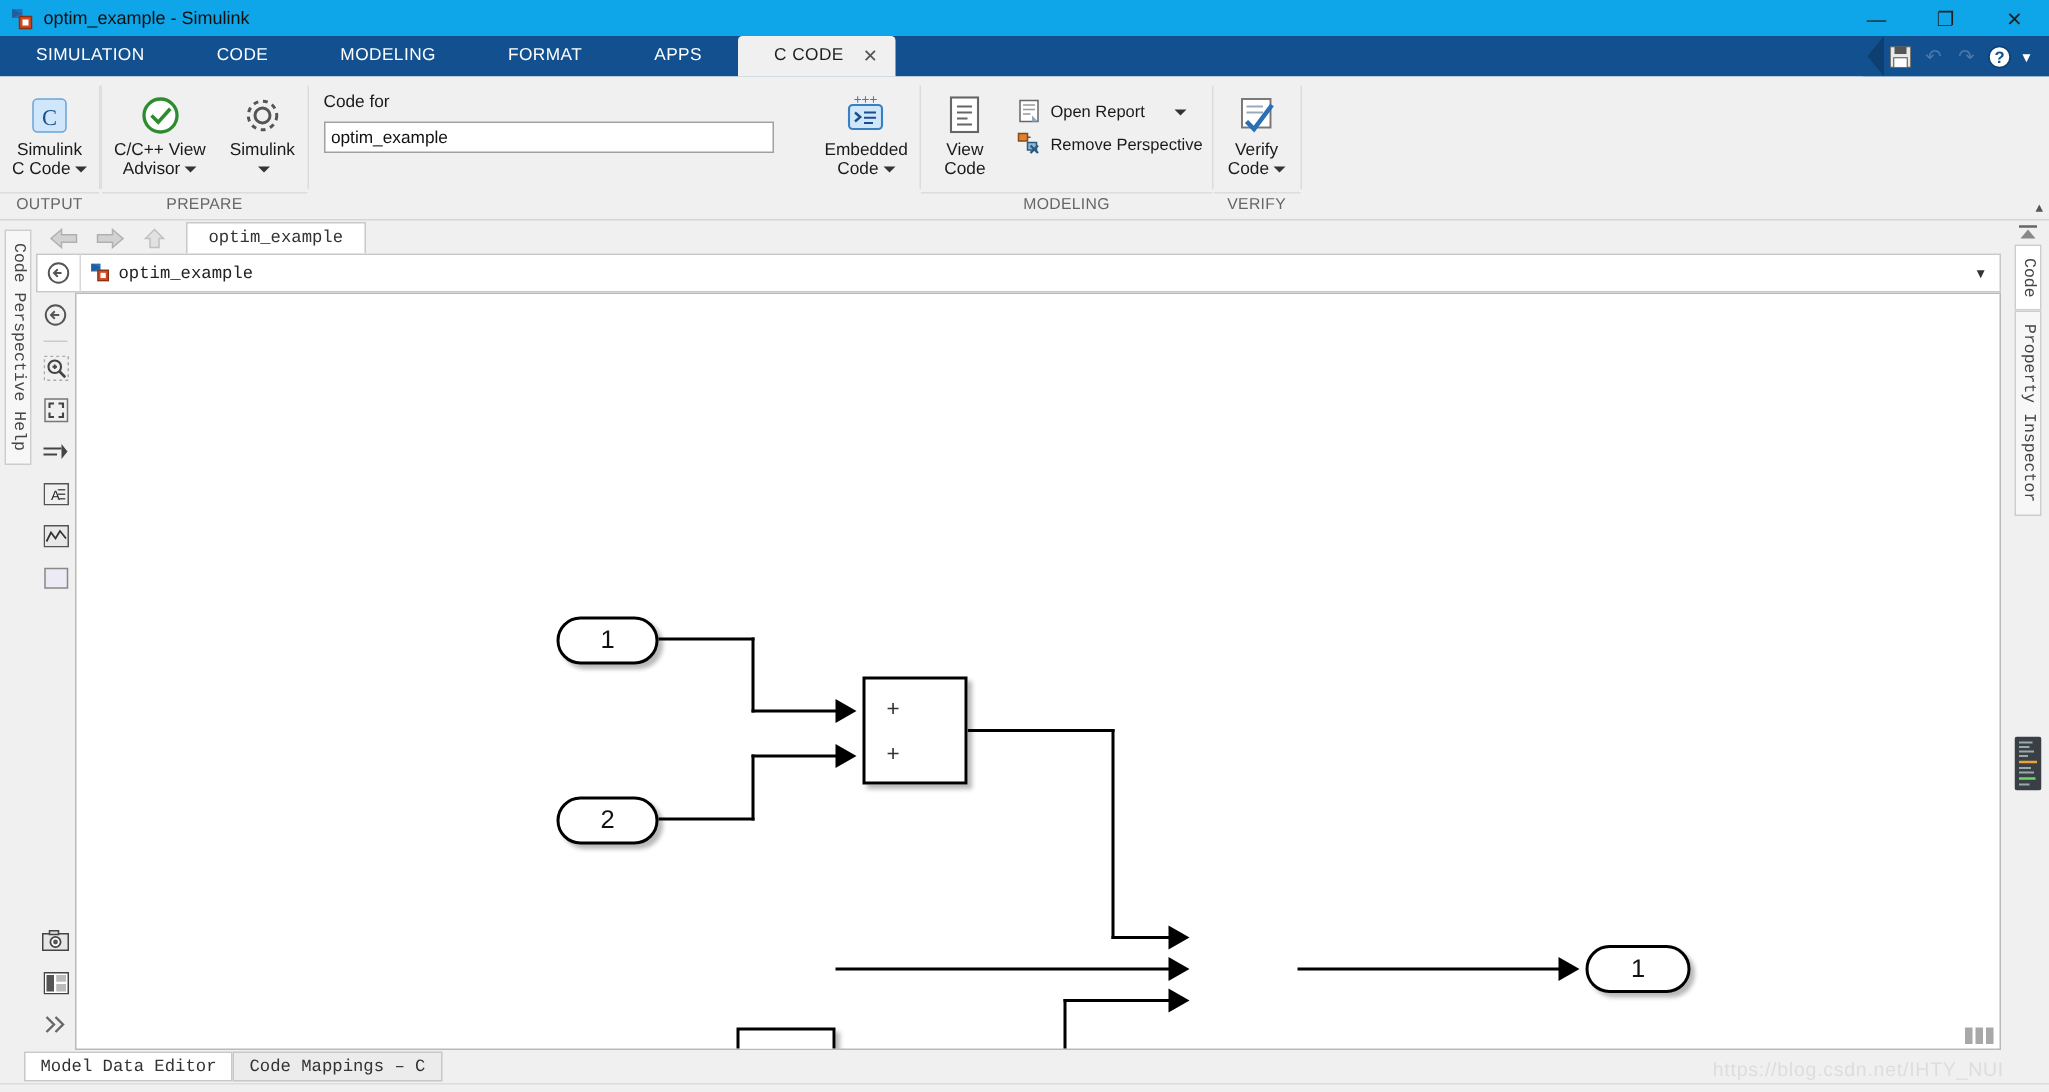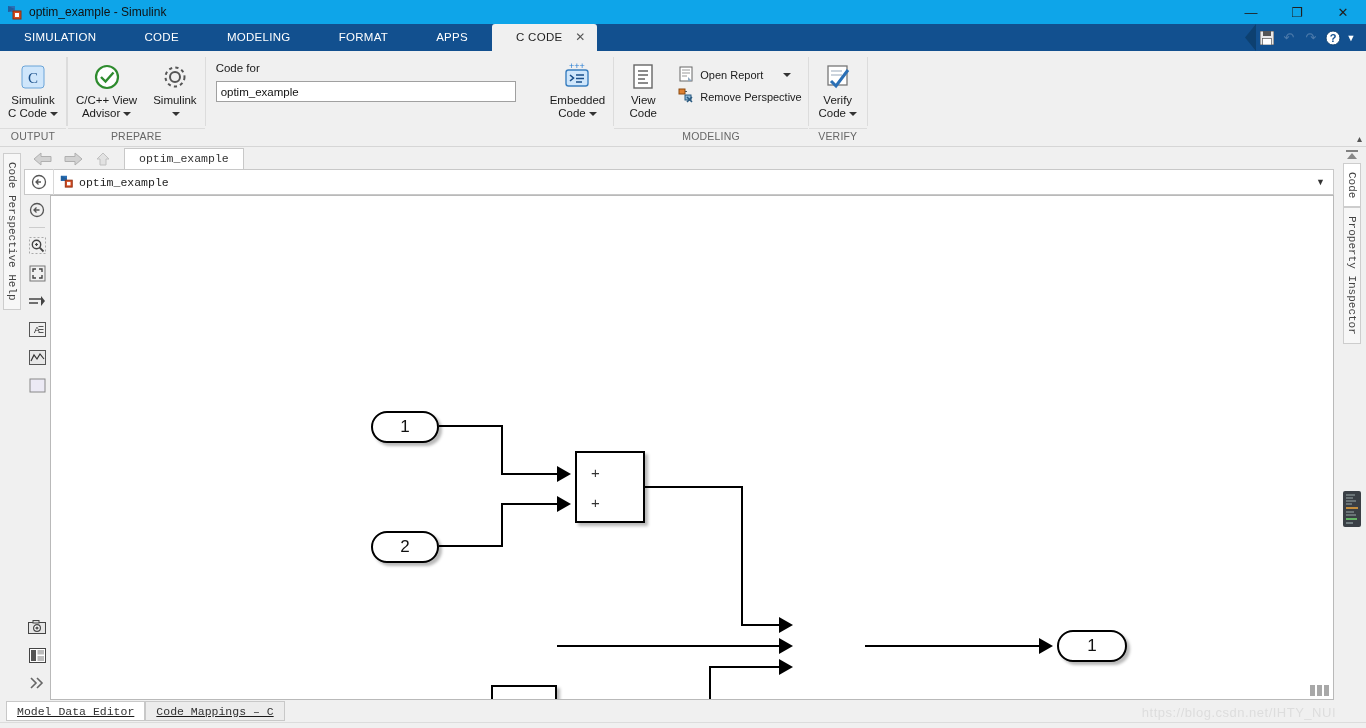--- a/index.html
+++ b/index.html
@@ -95,21 +95,21 @@
          display:flex; align-items:center; justify-content:center;
          font-size:17px; color:#111; box-shadow:3px 3px 3px rgba(0,0,0,.28); font-family:"Liberation Sans",sans-serif;}
   .sq{ border:2px solid #000; background:#fff; box-shadow:3px 3px 3px rgba(0,0,0,.28);
        position:relative; }
   .sq .lbl{ position:absolute; font-size:15px; color:#333; }
   .wire{ position:absolute; background:#000; }
   .arrow{ position:absolute; width:0;height:0; border-top:8px solid transparent;
           border-bottom:8px solid transparent; border-left:14px solid #000; }
 
   
-  #bottomtabs{ height:22px; background:#f0f0f0; display:flex; align-items:center; padding-left:6px;text-decoration:underline;}
+  #bottomtabs{ height:22px; background:#f0f0f0; display:flex; align-items:center; padding-left:16px;}
   .btab{ height:20px; line-height:19px; padding:0 10px; font-family:"Liberation Mono", monospace;
          font-size:11.5px; color:#333; border:1px solid #c8c8c8; background:#ececec;}
   .btab.active{ background:#fff; }
   #statusbar{ height:26px; background:#f0f0f0; border-top:1px solid #dcdcdc;
               display:flex; align-items:center; position:relative; }
   .watermark{ position:absolute; right:30px; top:-18px; color:#dddddd; font-size:13px;
               letter-spacing:.5px; pointer-events:none; }
 </style>
 </head>
 <body>

